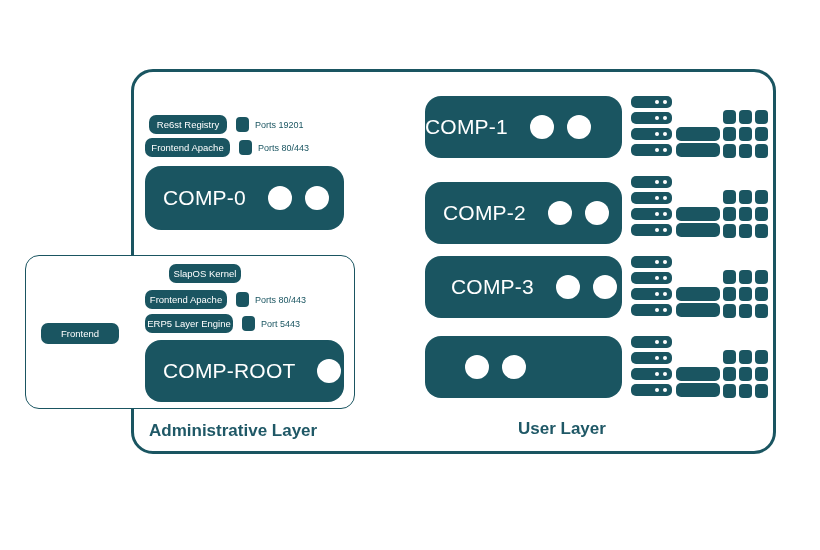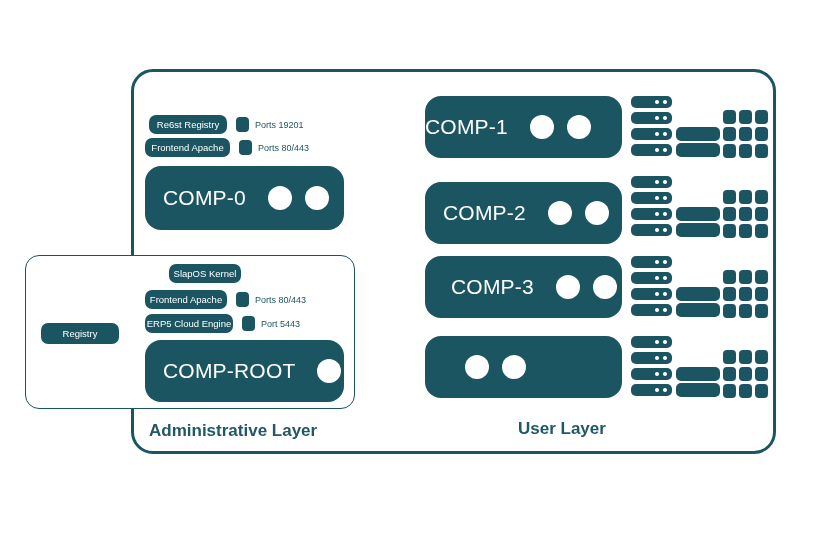--- a/index.html
+++ b/index.html
@@ -182,21 +182,21 @@
 </style>
 </head>
 <body>
 
 <div class="canvas">
 
   <div class="outer-frame"></div>
 
   <div class="left-panel"></div>
 
-  <div class="slapproxy">Registry</div>
+  <div class="slapproxy">Frontend</div>
 
   <div class="pill-row" style="left:149px; top:115px;">
     <div class="pill" style="width:78px;">Re6st Registry</div>
     <div class="port-marker"></div>
     <div class="port-text">Ports 19201</div>
   </div>
 
   <div class="pill-row" style="left:145px; top:138px;">
     <div class="pill" style="width:85px;">Frontend Apache</div>
     <div class="port-marker"></div>
@@ -215,21 +215,21 @@
     <div class="pill" style="width:72px;margin-left:20px;">SlapOS Kernel</div>
   </div>
 
   <div class="pill-row" style="left:145px; top:290px;">
     <div class="pill" style="width:82px;">Frontend Apache</div>
     <div class="port-marker"></div>
     <div class="port-text">Ports 80/443</div>
   </div>
 
   <div class="pill-row" style="left:145px; top:314px;">
-    <div class="pill" style="width:88px;">ERP5 Cloud Engine</div>
+    <div class="pill" style="width:88px;">ERP5 Layer Engine</div>
     <div class="port-marker"></div>
     <div class="port-text">Port 5443</div>
   </div>
 
   <div class="comp-box" style="left:145px; top:340px; width:199px; height:62px; padding-left:18px;">
     <span class="comp-label">COMP-ROOT</span>
     <span class="comp-dots">
       <span class="comp-dot"></span>
     </span>
   </div>

